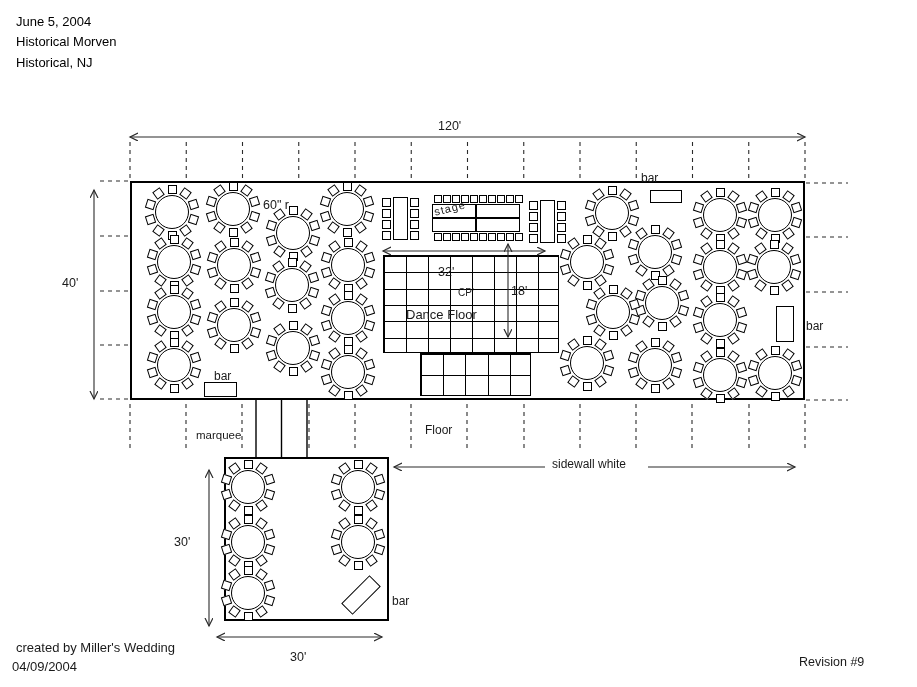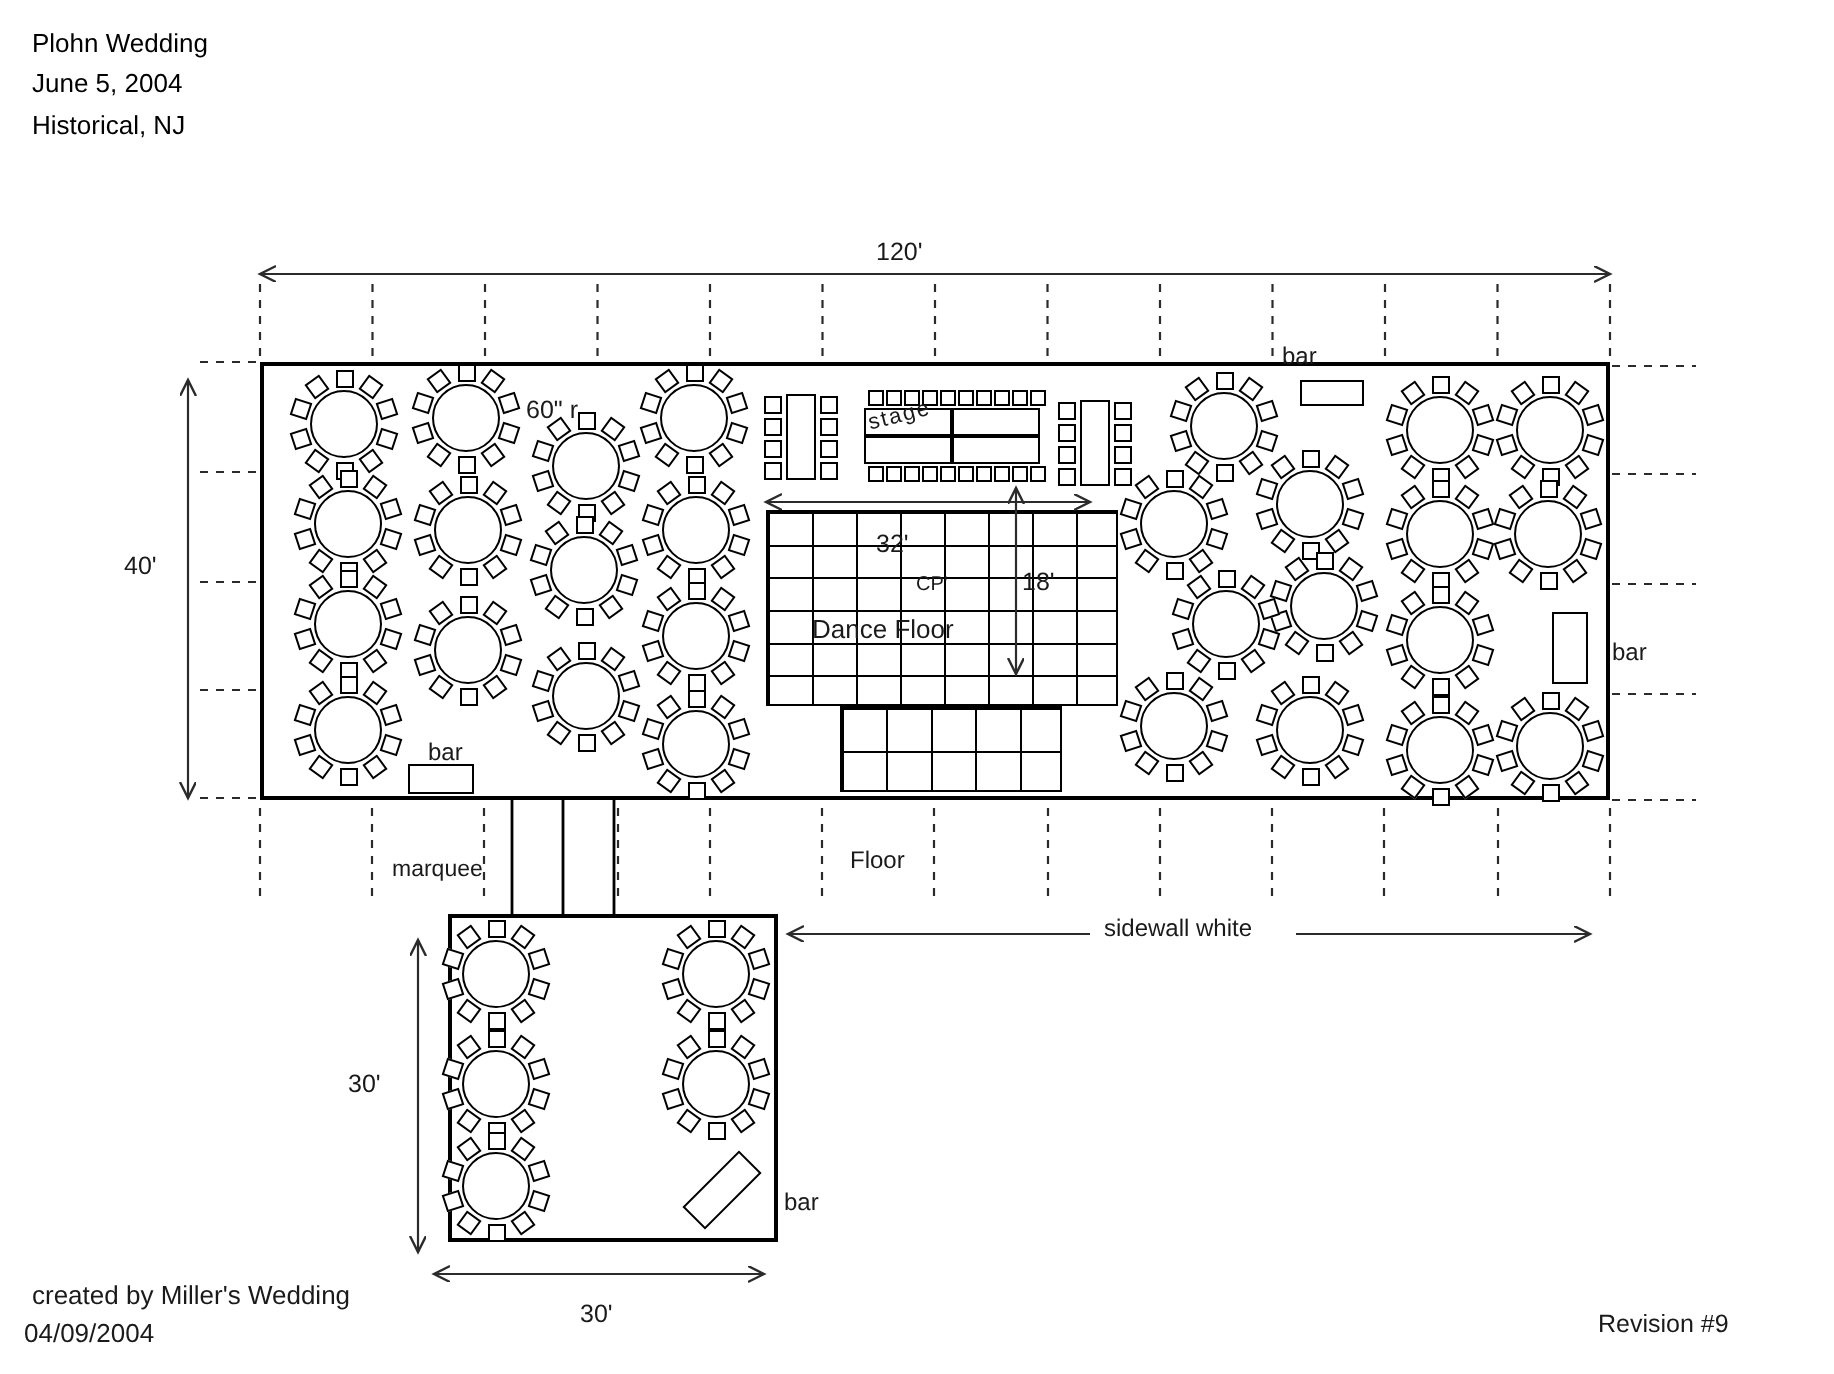--- a/index.html
+++ b/index.html
@@ -43,22 +43,22 @@
   .rect-furn{position:absolute;border:1.5px solid #000;background:#fff;box-sizing:border-box;}
   #lines-svg{position:absolute;left:0;top:0;width:917px;height:687px;pointer-events:none;}
   #furniture,#labels{position:absolute;left:0;top:0;width:100%;height:100%;padding-left:16px;}
 </style>
 </head>
 <body>
 
 <div id="canvas">
 
   <div id="header">
-    <div>Plohn Wedding</div>
     <div>June 5, 2004</div>
+    <div>Historical Morven</div>
     <div>Historical, NJ</div>
   </div>
 
   <div id="main-tent" class="tent"></div>
   <div id="lower-tent" class="tent"></div>
   <div id="dance-floor" class="gridfloor" style="background-image: repeating-linear-gradient(to right, rgb(0, 0, 0) 0px, rgb(0, 0, 0) 1px, transparent 1px, transparent 22px), repeating-linear-gradient(rgb(0, 0, 0) 0px, rgb(0, 0, 0) 1px, transparent 1px, transparent 16.3333px);"></div>
   <div id="dais-grid" class="gridfloor" style="background-image: repeating-linear-gradient(to right, rgb(0, 0, 0) 0px, rgb(0, 0, 0) 1px, transparent 1px, transparent 22.2px), repeating-linear-gradient(rgb(0, 0, 0) 0px, rgb(0, 0, 0) 1px, transparent 1px, transparent 21.5px);"></div>
 
   <div id="furniture">
       <div class="chair" style="left: 167.5px; top: 184.5px; transform: rotate(0deg);"></div>

